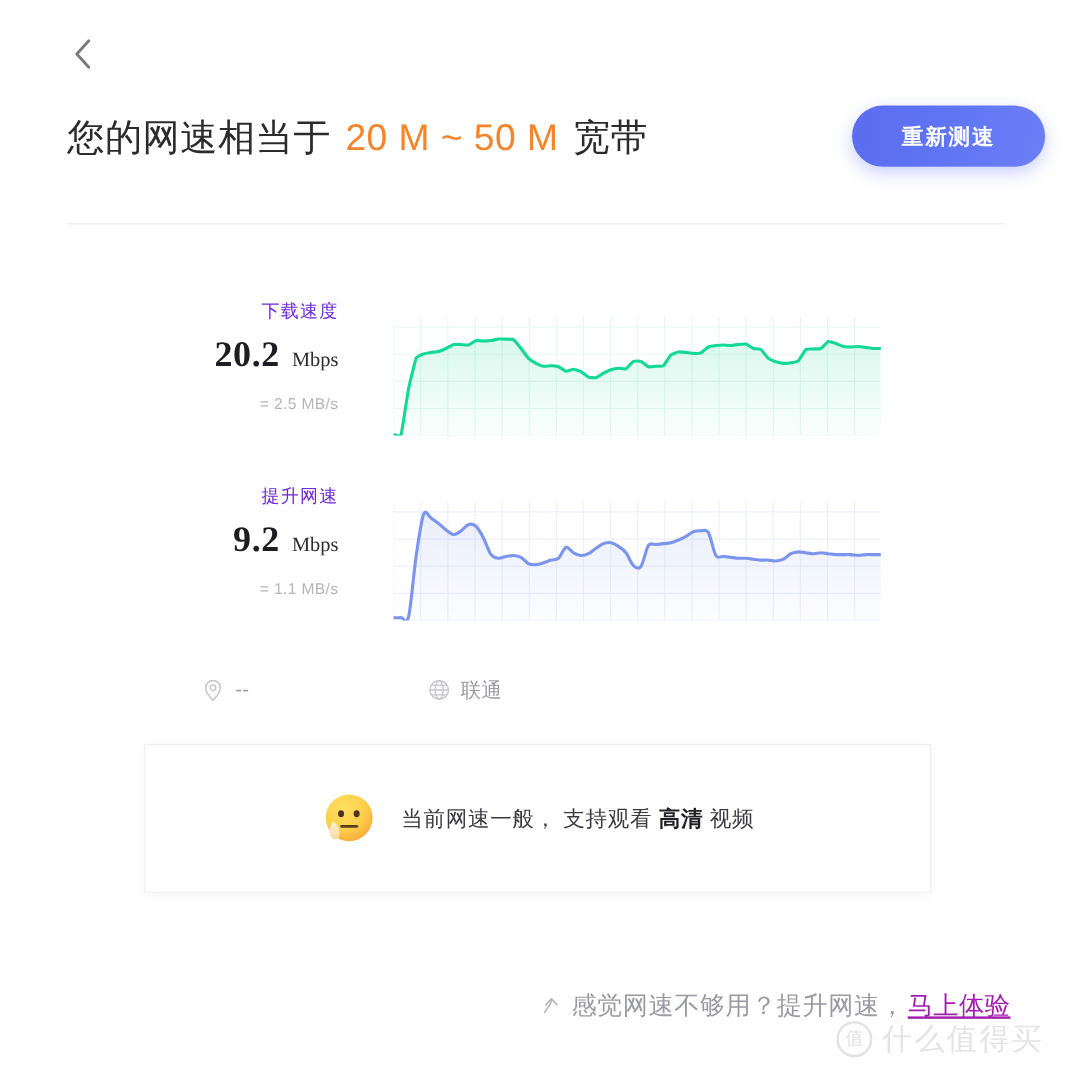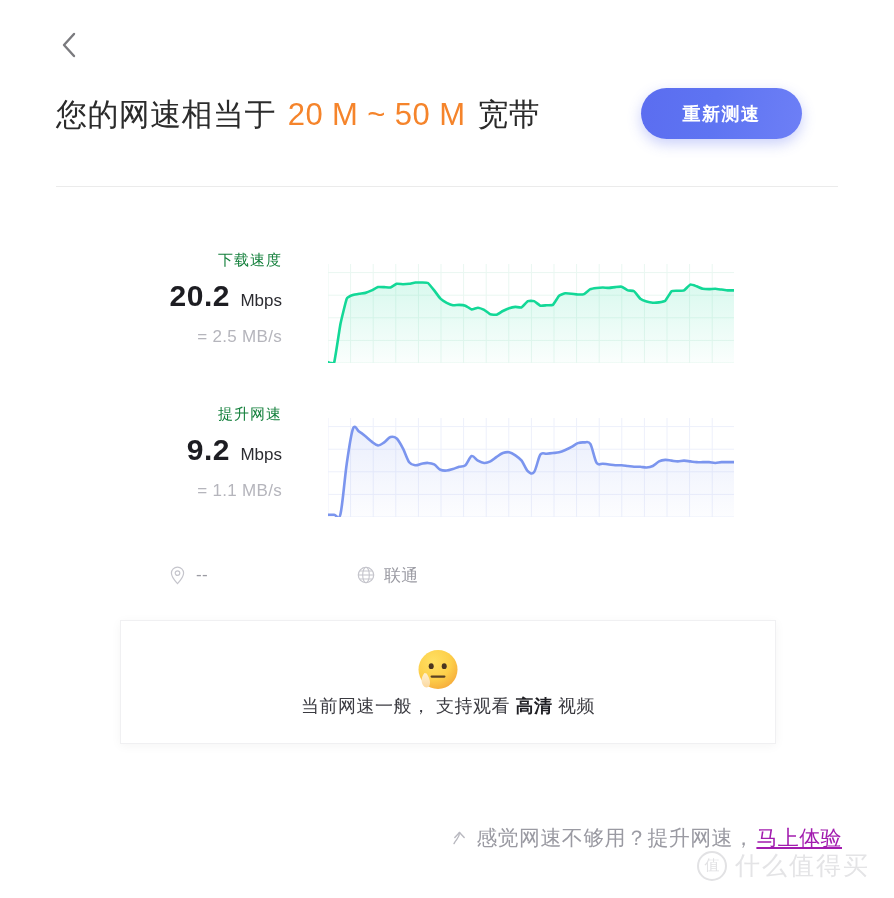--- a/index.html
+++ b/index.html
@@ -48,21 +48,21 @@
     color: #2b2b2b;
     white-space: nowrap;
     letter-spacing: 0.4px;
   }
   .title .hl {
     color: #f5842b;
     padding: 0 3px;
   }
   .retest-btn {
     position: absolute;
-    left: 641px;
+    left: 710px;
     top: 88px;
     width: 161px;
     height: 51px;
     border-radius: 26px;
     background: linear-gradient(100deg, #5b6df0 0%, #5e74f2 45%, #6d7ff6 100%);
     box-shadow: 0 5px 14px rgba(90,110,240,0.32);
     color: #ffffff;
     font-size: 18px;
     font-weight: bold;
     letter-spacing: 1.5px;
@@ -94,43 +94,44 @@
 
   .speed-meta {
     position: absolute;
     left: 100px;
     top: 0;
     width: 182px;
     text-align: right;
   }
   .speed-label {
     font-size: 15px;
-    color: #15803d;
+    color: #6d28d9;
     letter-spacing: 1px;
     line-height: 20px;
   }
   .speed-value-line {
     margin-top: 9px;
     line-height: 34px;
     white-space: nowrap;
+    font-family: Liberation Serif, serif;
   }
   .speed-value {
     font-size: 30px;
     font-weight: bold;
     color: #1d1d22;
     letter-spacing: 0.5px;
   }
   .speed-unit {
     font-size: 17px;
     color: #2c2c31;
     margin-left: 6px;
   }
   .speed-sub {
     margin-top: 8px;
-    font-size: 17px;
+    font-size: 13px;
     color: #b5b5bc;
     letter-spacing: 0.3px;
     line-height: 22px;
   }
 
   .chart-wrap {
     position: absolute;
     top: 0;
     left: 328px;
     width: 406px;
@@ -197,21 +198,20 @@
     background: #ffffff;
     border: 1px solid #f0f0f2;
     box-shadow: 0 2px 10px rgba(0,0,0,0.045);
     display: flex;
     align-items: center;
     justify-content: center;
   }
   .msg-inner {
     display: flex;
     align-items: center;
-    flex-direction: column;
   }
   .emoji {
     width: 47px;
     height: 47px;
     position: relative;
     flex: 0 0 auto;
     margin-right: 20px;
   }
   .emoji svg { display: block; }
   .msg-text {

